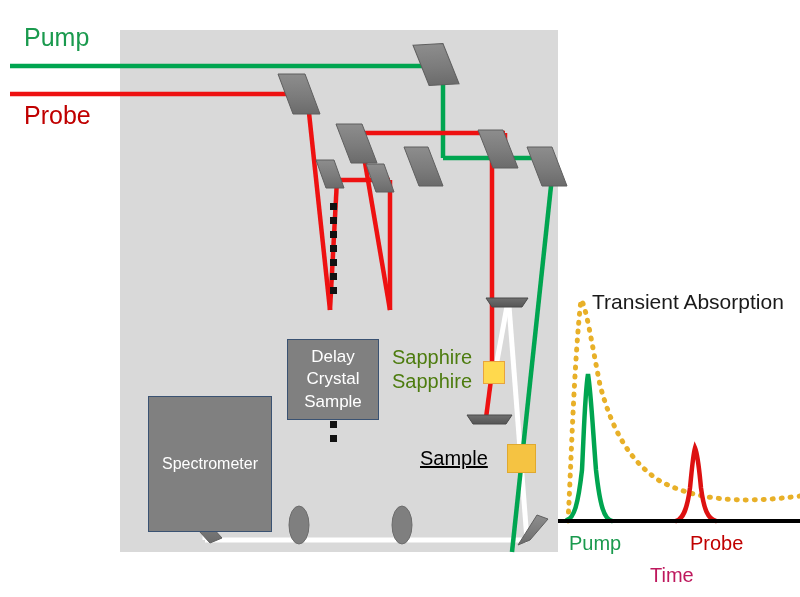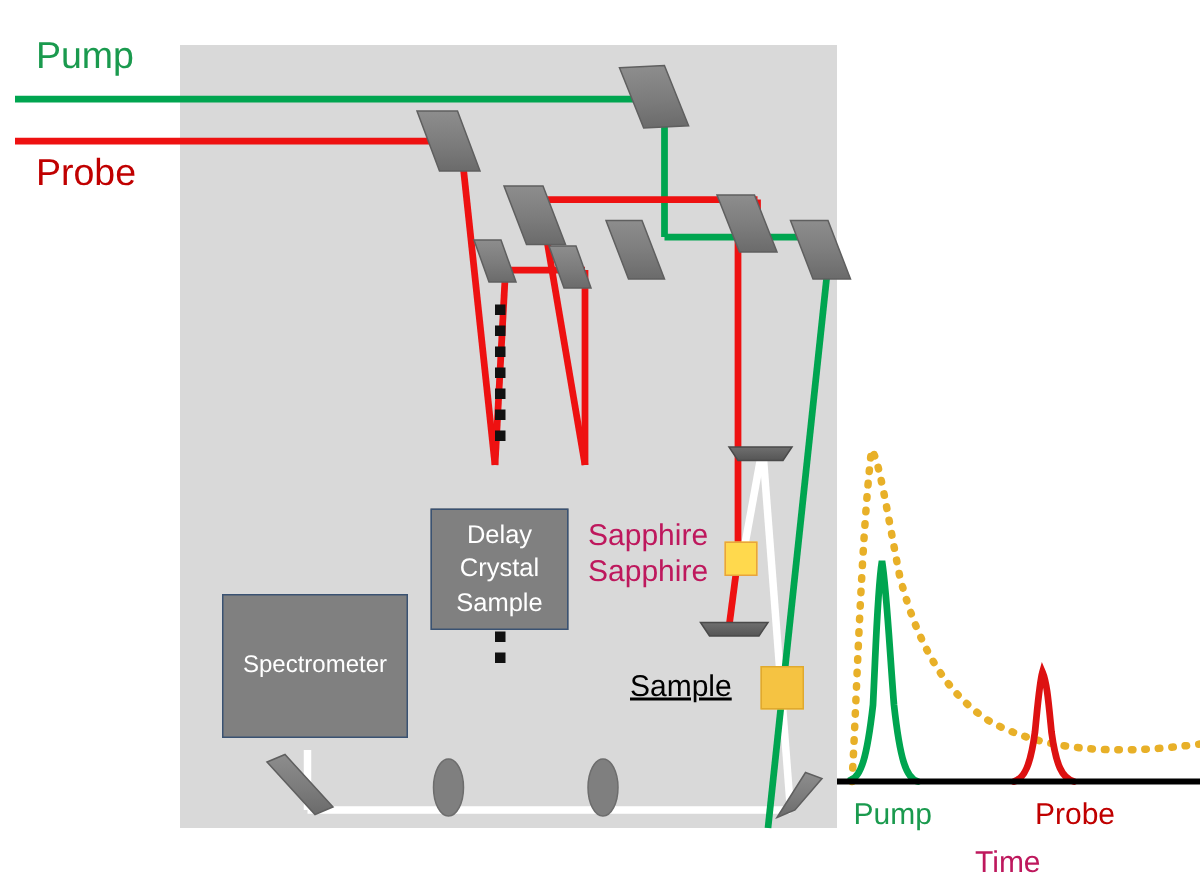--- a/index.html
+++ b/index.html
@@ -45,21 +45,21 @@
     color: #1a9a4e;
   }
   #label-probe-source {
     left: 24px; top: 102px;
     font-size: 25px;
     color: #c00000;
   }
   #label-sapphire {
     left: 392px; top: 345px;
     font-size: 20px;
-    color: #be185d;
+    color: #4d7c0f;
     line-height: 1.22;
   }
   #label-sample {
     left: 420px; top: 448px;
     font-size: 20px;
     color: #000000;
     text-decoration: underline;
   }
   #label-transient {
     left: 592px; top: 291px;
@@ -91,21 +91,21 @@
     display: flex;
     align-items: center;
     justify-content: center;
     text-align: center;
     font-size: 17px;
     line-height: 1.3;
     margin-top: 32px;
   }
   #spectrometer-box {
     left: 148px; top: 364px;
-    width: 124px; height: 96px;
+    width: 124px; height: 136px;
     font-size: 16px;
   }
   #delay-box {
     left: 287px; top: 307px;
     width: 92px; height: 81px;
     font-size: 17px;
   }
 
   
   #sapphire-crystal {
@@ -312,20 +312,23 @@
     <g>
       <path d="M 676 521 C 683 519 687 510 690 488
                C 692 468 693 455 695 448
                C 698 455 699 468 701 488
                C 704 510 708 519 716 521" fill="none" stroke="#dd1111" stroke-width="4.5" stroke-linecap="round"></path>
     </g>
 
     <line x1="558" y1="521" x2="800" y2="521" stroke="#000000" stroke-width="4"></line>
   </svg>
 
+  <div class="lbl" id="label-transient">
+    <span>Transient Absorption</span>
+  </div>
   <div class="lbl" id="label-chart-pump">
     <span>Pump</span>
   </div>
   <div class="lbl" id="label-chart-probe">
     <span>Probe</span>
   </div>
   <div class="lbl" id="label-time">
     <span>Time</span>
   </div>
 

